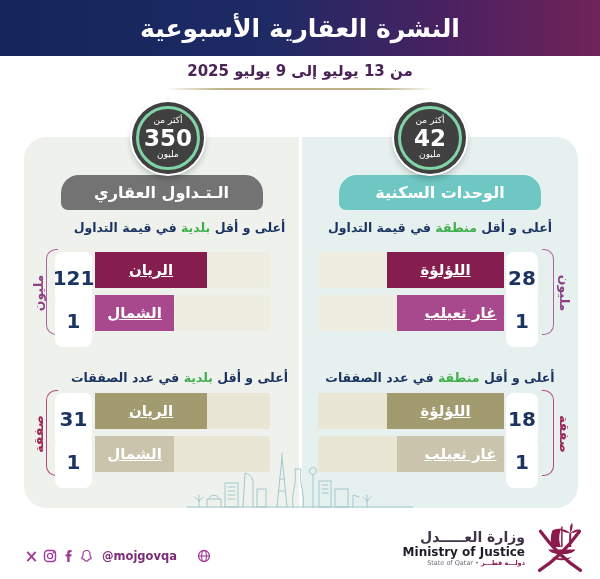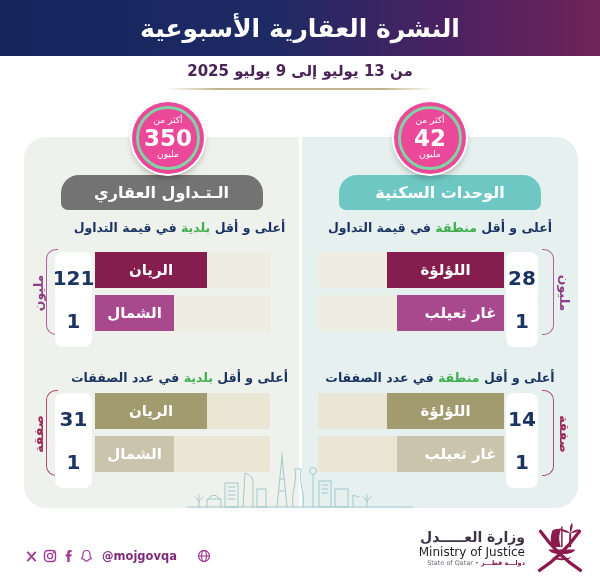--- a/index.html
+++ b/index.html
@@ -10,21 +10,21 @@
   .header{position:absolute;top:0;left:0;width:600px;height:56px;
     background:linear-gradient(90deg,#15255c 0%,#1e2a64 45%,#4b2161 75%,#702458 100%);
     display:flex;align-items:center;justify-content:center;}
   .header-title{color:#fff;font-size:25px;font-weight:bold;direction:rtl;}
   .date-row{position:absolute;top:58px;left:0;width:600px;height:26px;line-height:26px;
     text-align:center;color:#4a2457;font-size:15px;font-weight:bold;direction:rtl;}
   .gold-line{position:absolute;top:88px;left:165px;width:270px;height:2px;
     background:linear-gradient(90deg,rgba(191,180,137,0),#bfb489 20%,#bfb489 80%,rgba(191,180,137,0));}
 
   
-  .badge{position:absolute;width:72px;height:72px;border-radius:50%;background:#ec4899;
+  .badge{position:absolute;width:72px;height:72px;border-radius:50%;background:#404040;
     box-shadow:0 0 0 2px #fff,0 4px 7px rgba(0,0,0,.28);display:flex;flex-direction:column;
     align-items:center;justify-content:center;color:#fff;z-index:6;}
   .badge::after{content:"";position:absolute;inset:4px;border:3px solid #7fd3a4;border-radius:50%;}
   .badge .b-pre{font-size:9px;line-height:1.1;}
   .badge .b-val{font-size:23px;font-weight:bold;line-height:1.05;}
   .badge .b-unit{font-size:9px;line-height:1.1;}
   .badge-left{left:132px;top:102px;}
   .badge-right{left:394px;top:102px;}
 
   
@@ -47,21 +47,21 @@
   .hl{color:#3faf4d;}
 
   .row{position:absolute;height:36px;}
   .val-box{position:absolute;top:0;height:52px;background:#fff;border-radius:8px;
     display:flex;align-items:center;justify-content:center;
     font-size:20px;font-weight:bold;color:#1c3461;z-index:3;}
   .track{position:absolute;top:0;height:36px;border-radius:2px;}
   .trk1{background:#edeee1;}
   .trk2{background:#e9e6d6;}
   .fill{position:absolute;top:0;height:36px;display:flex;align-items:center;justify-content:center;
-    color:#fff;font-weight:bold;font-size:15px;direction:rtl;white-space:nowrap;}
+    color:#fff;font-weight:bold;font-size:15px;direction:rtl;white-space:nowrap;text-decoration:underline;}
   
   .half-left .val-box{left:31px;width:37px;}
   .half-left .track{left:71px;width:175px;}
   .half-left .fill{left:0;}
   
   .half-right .track{left:16px;width:186px;}
   .half-right .fill{right:0;}
   .half-right .val-box{left:204px;width:32px;}
 
   .r1a{top:115px;} .r1b{top:158px;} .r2a{top:256px;} .r2b{top:299px;}
@@ -94,21 +94,21 @@
   
   .social{position:absolute;left:25px;top:549px;display:flex;align-items:center;gap:5px;}
   .social svg{display:block;}
   .handle{color:#7c2b76;font-size:11.5px;font-weight:bold;margin-left:3px;}
   .site{display:flex;align-items:center;gap:5px;margin-left:15px;}
   .site-text{color:#7c2b76;font-size:11.5px;font-weight:bold;}
 
   .ministry{position:absolute;right:12px;top:520px;display:flex;align-items:center;gap:7px;}
   .m-text{text-align:right;direction:ltr;}
   .m-ar{font-size:14px;color:#3d3547;font-weight:bold;direction:rtl;line-height:1.15;}
-  .m-en{font-size:12px;color:#1c1c26;font-weight:normal;line-height:1.2;text-align:center;}
+  .m-en{font-size:12px;color:#1c1c26;font-weight:bold;line-height:1.2;text-align:center;}
   .m-sub{font-size:6.5px;color:#6d6d79;line-height:1.3;}
   .m-sub .ar{color:#8a1b4c;font-weight:bold;}
 </style>
 </head>
 <body>
 
 <div class="page">
 
   <div class="header">
     <div class="header-title">النشرة العقارية الأسبوعية</div>
@@ -202,21 +202,21 @@
       <div class="sec-title t2">
         <span>أعلى و أقل</span>
         <span class="hl">منطقة</span>
         <span>في عدد الصفقات</span>
       </div>
 
       <div class="row r2a">
         <div class="track trk2">
           <div class="fill f-olive w-hi-r">اللؤلؤة</div>
         </div>
-        <div class="val-box">14</div>
+        <div class="val-box">18</div>
       </div>
       <div class="row r2b">
         <div class="track trk2">
           <div class="fill f-lolive w-lo-r">غار ثعيلب</div>
         </div>
         <div class="val-box">1</div>
       </div>
       <div class="bracket bracket-r bk2 bc-pink"></div>
       <div class="side-label sl-deal sl-bot">صفقة</div>
     </div>

